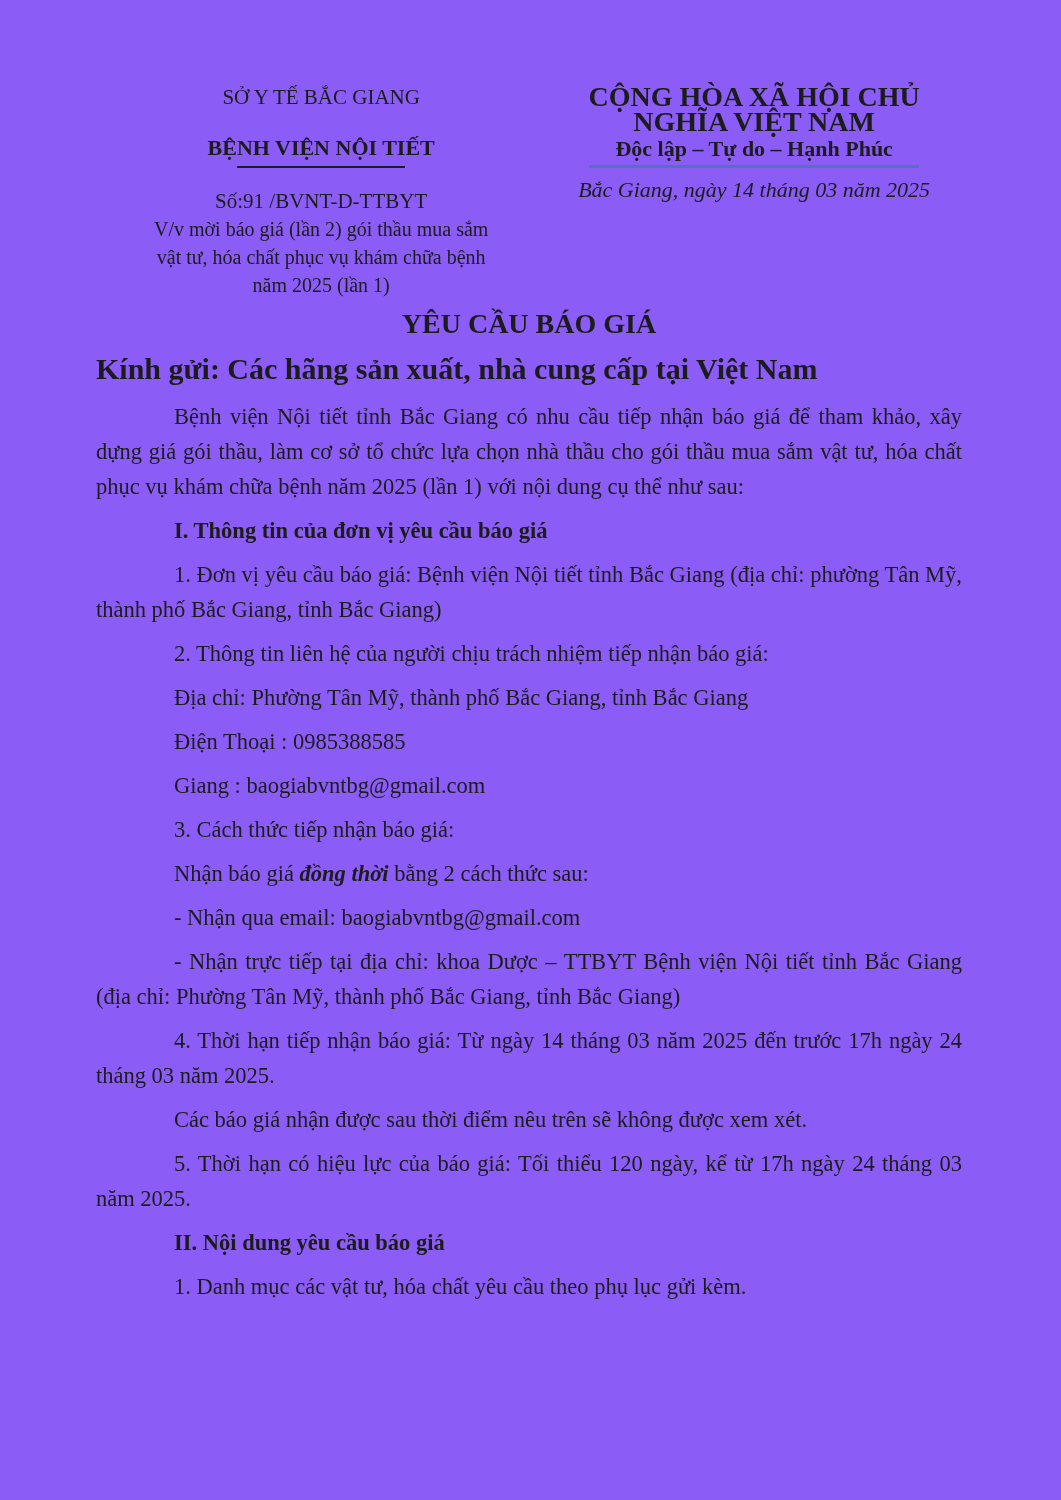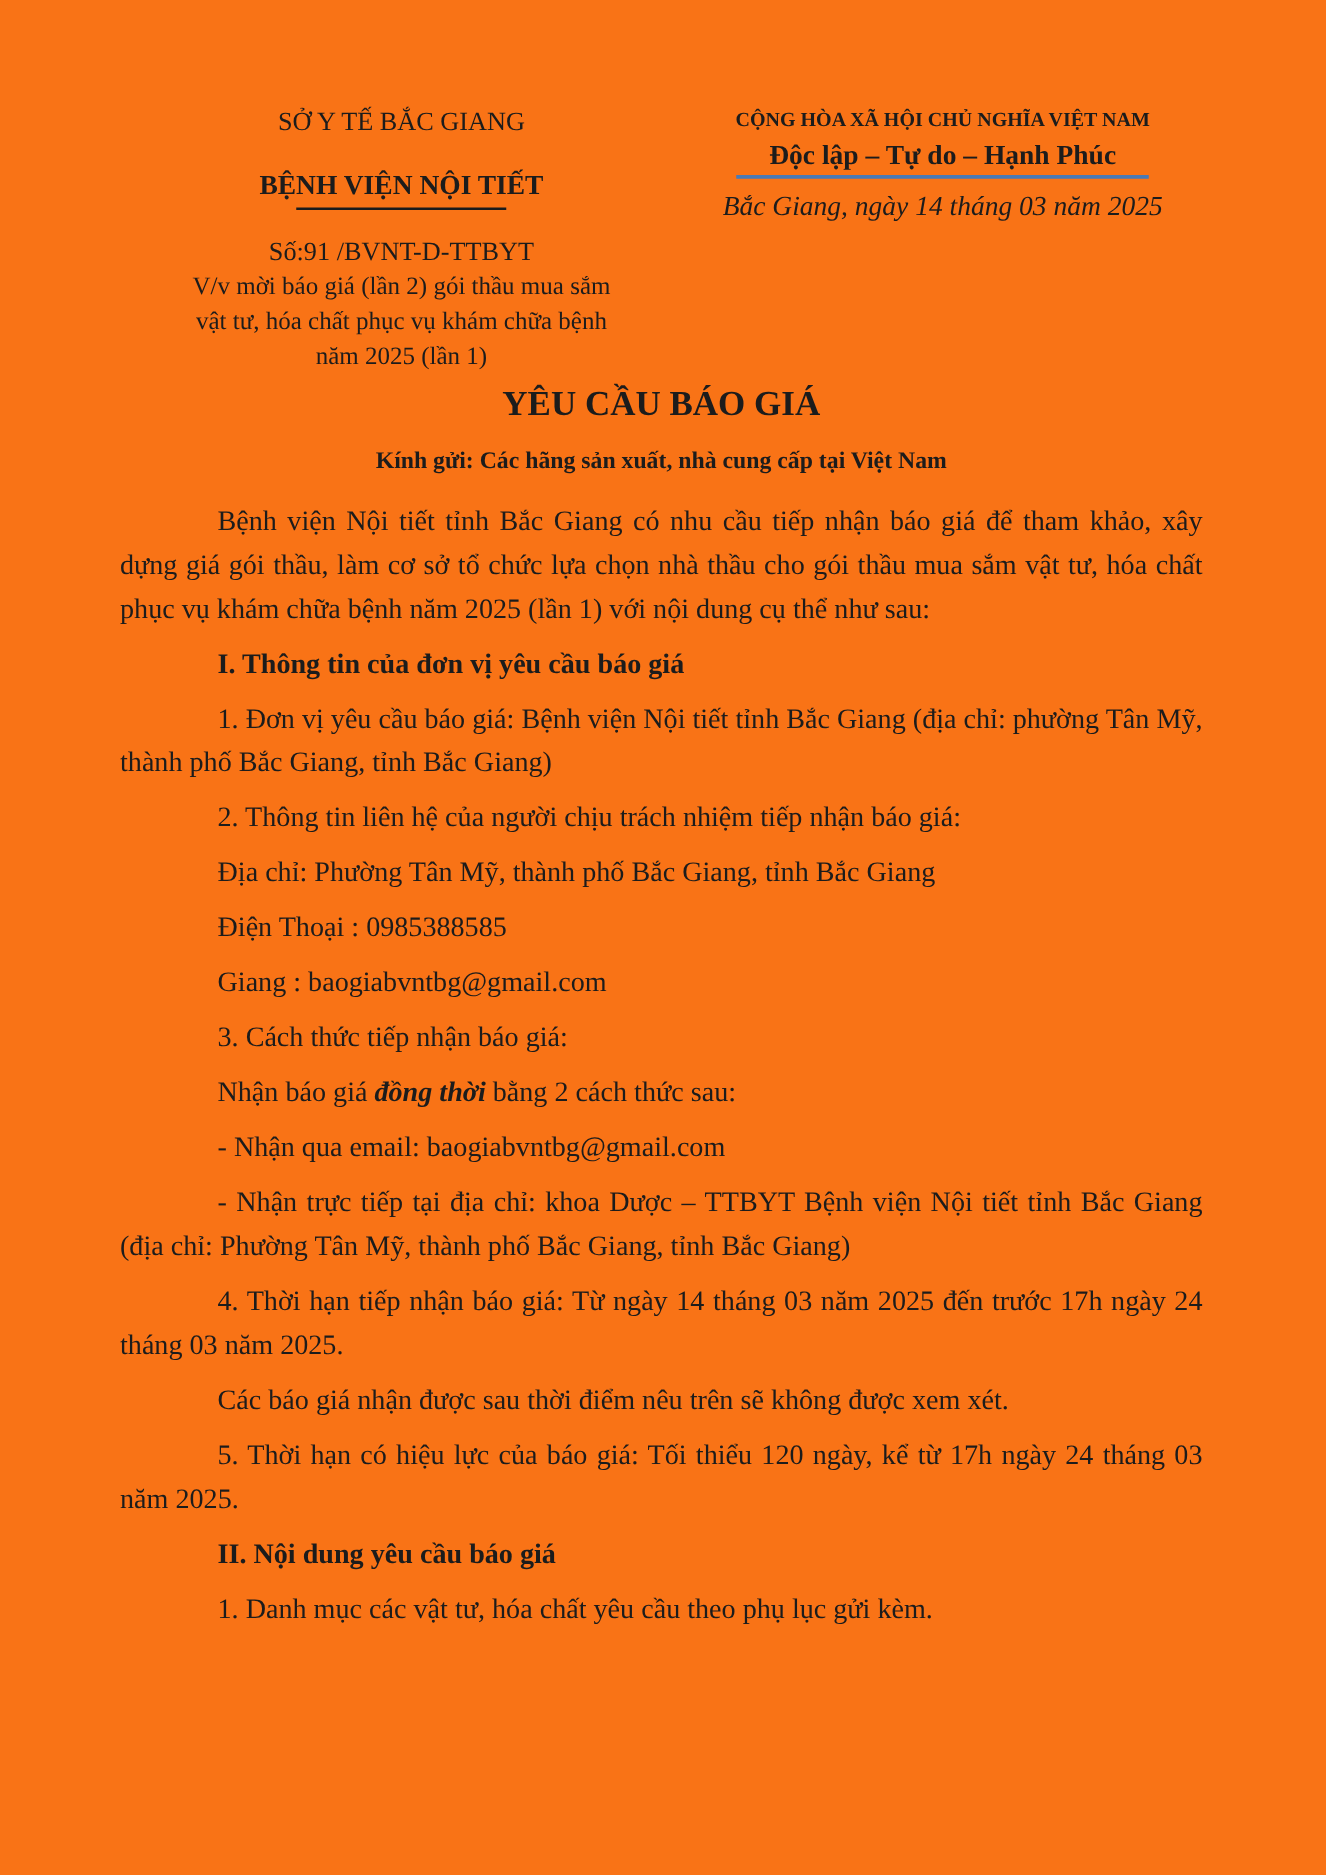--- a/index.html
+++ b/index.html
@@ -1,47 +1,47 @@
 <!DOCTYPE html>
 <html><head>
 <meta charset="utf-8">
 <style>
   * { box-sizing: border-box; }
   html, body { margin: 0; padding: 0; background: #ffffff; }
   .page {
     width: 1061px;
     height: 1500px;
-    background: #f97316;
+    background: #8b5cf6;
     color: #1c1c1c;
     font-family: "Liberation Serif", serif;
     padding: 84px 99px 0 96px;
     overflow: hidden;
     position: relative;
   }
 
   
   .doc-header { display: flex; width: 100%; }
   .header-left  { width: 52%; text-align: center; }
   .header-right { width: 48%; text-align: center; }
 
   .issuer-dept { font-size: 21px; line-height: 26px; }
   .issuer-org  { font-size: 22px; font-weight: bold; line-height: 27px; margin-top: 24px; }
   .rule-left   { width: 168px; height: 2px; background: #1c1c1c; margin: 5px auto 0; }
 
   .doc-number  { font-size: 21px; line-height: 27px; margin-top: 20px; }
   .subject-line { font-size: 20px; line-height: 28px; }
 
-  .country { font-size: 16px; font-weight: bold; line-height: 25px; }
+  .country { font-size: 28px; font-weight: bold; line-height: 25px; }
   .motto   { font-size: 22px; font-weight: bold; line-height: 29px; }
   .rule-right { width: 330px; height: 3px; margin: 2px auto 0; }
   .dateline { font-size: 22px; font-style: italic; line-height: 28px; margin-top: 8px; }
 
   
   .doc-title  { text-align: center; font-size: 28px; font-weight: bold; line-height: 34px; margin-top: 8px; }
-  .salutation { text-align: center; font-size: 19px; font-weight: bold; line-height: 30px; margin-top: 13px; }
+  .salutation { font-size: 30px; font-weight: bold; line-height: 30px; margin-top: 13px; }
 
   
   .body-text { margin-top: 15px; font-size: 22.5px; }
   .body-text p {
     margin: 0 0 9px 0;
     line-height: 35px;
     text-align: justify;
     text-indent: 78px;
   }
   .h-bold-italic { font-weight: bold; }

